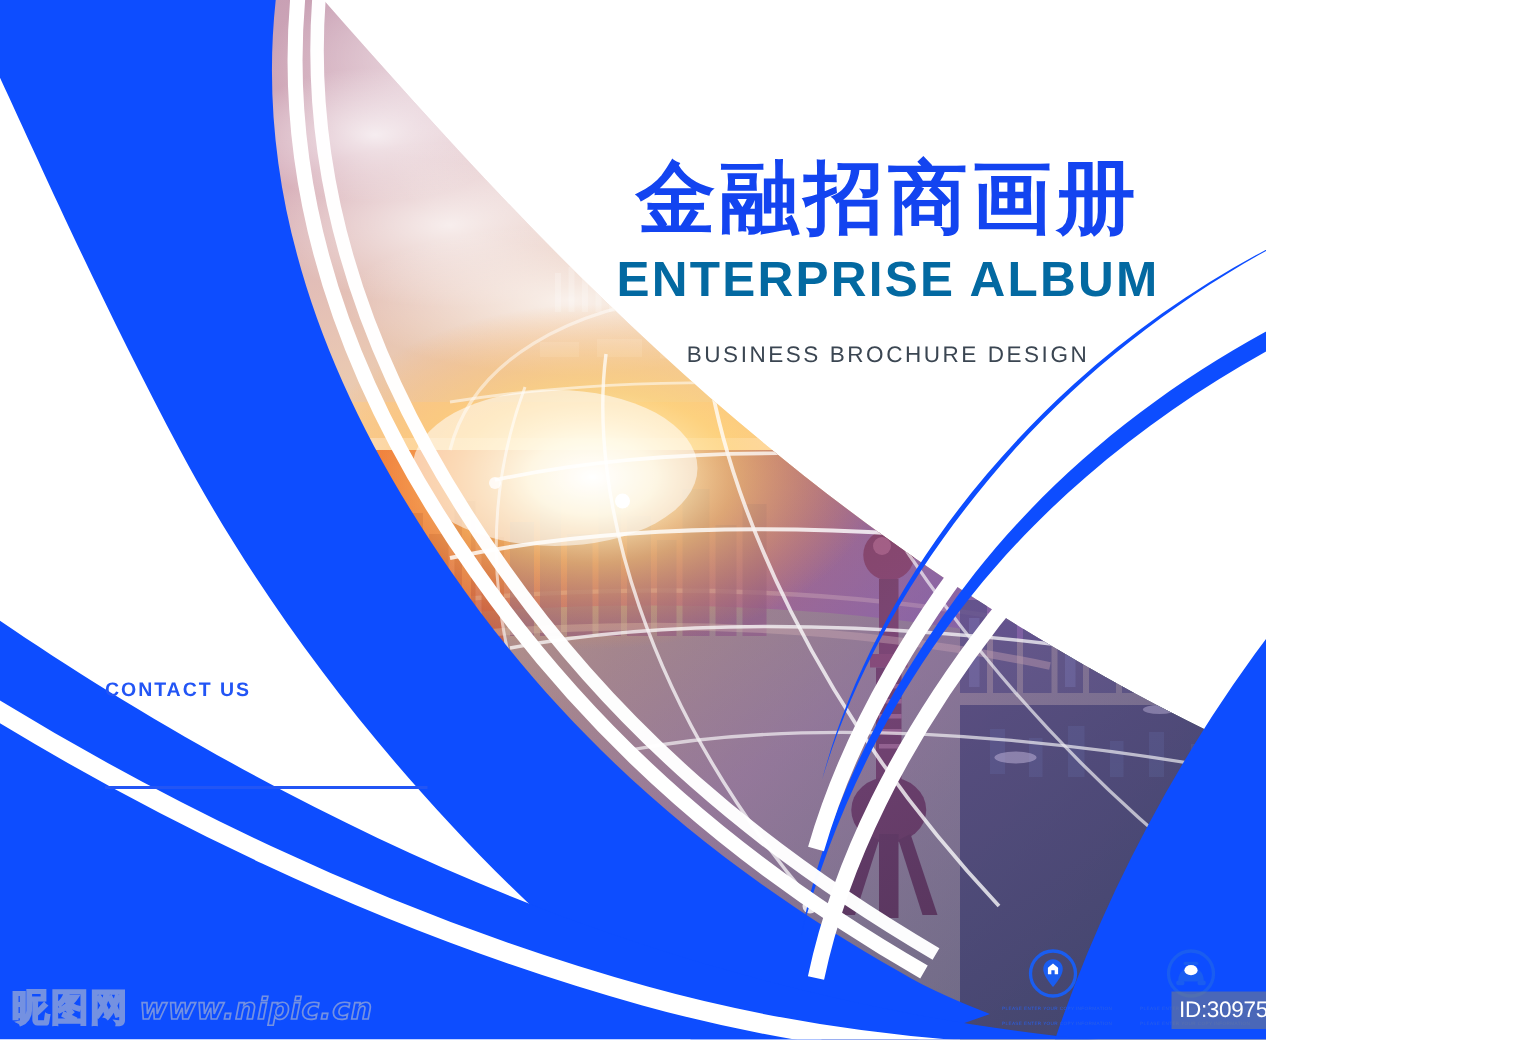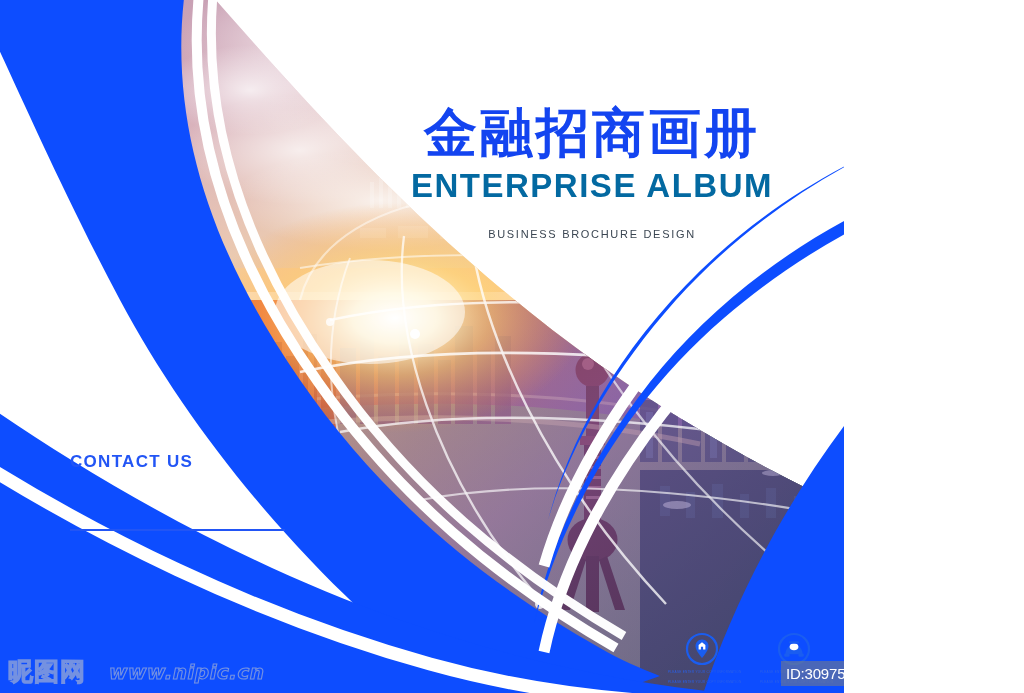--- a/index.html
+++ b/index.html
@@ -49,21 +49,21 @@
   .title-en {
     font-size: 33px;
     font-weight: bold;
     letter-spacing: 1.5px;
     color: #0369a1;
     line-height: 1.25;
     margin-top: 4px;
     white-space: nowrap;
   }
   .sub-en {
-    font-size: 11px;
+    font-size: 15px;
     letter-spacing: 1.7px;
     color: #3b4652;
     margin-top: 22px;
     white-space: nowrap;
   }
   .sub-cn {
     font-family: "DejaVu Sans", "Liberation Sans", sans-serif;
     font-size: 17.5px;
     letter-spacing: 1.5px;
     color: #3b4652;
@@ -71,21 +71,21 @@
     white-space: nowrap;
   }
 
   .contact-block {
     position: absolute;
     left: 70px;
     top: 452px;
     width: 260px;
   }
   .contact-label {
-    font-size: 17px;
+    font-size: 13px;
     font-weight: bold;
     letter-spacing: 1.3px;
     color: #2255f5;
   }
   .contact-rule {
     margin-top: 57px;
     width: 215px;
     height: 2px;
     background: #2255f5;
   }
@@ -118,21 +118,21 @@
     white-space: nowrap;
   }
 
   
   .wm-nipic {
     position: absolute;
     left: 8px;
     top: 655px;
     display: flex;
     align-items: center;
-    gap: 23px;
+    gap: 7px;
     opacity: 0.55;
   }
   .wm-nipic-cn {
     font-family: "DejaVu Sans", "Liberation Sans", sans-serif;
     font-size: 25px;
     font-weight: bold;
     color: transparent;
     -webkit-text-stroke: 1.2px #c9c9c9;
     letter-spacing: 1px;
   }

